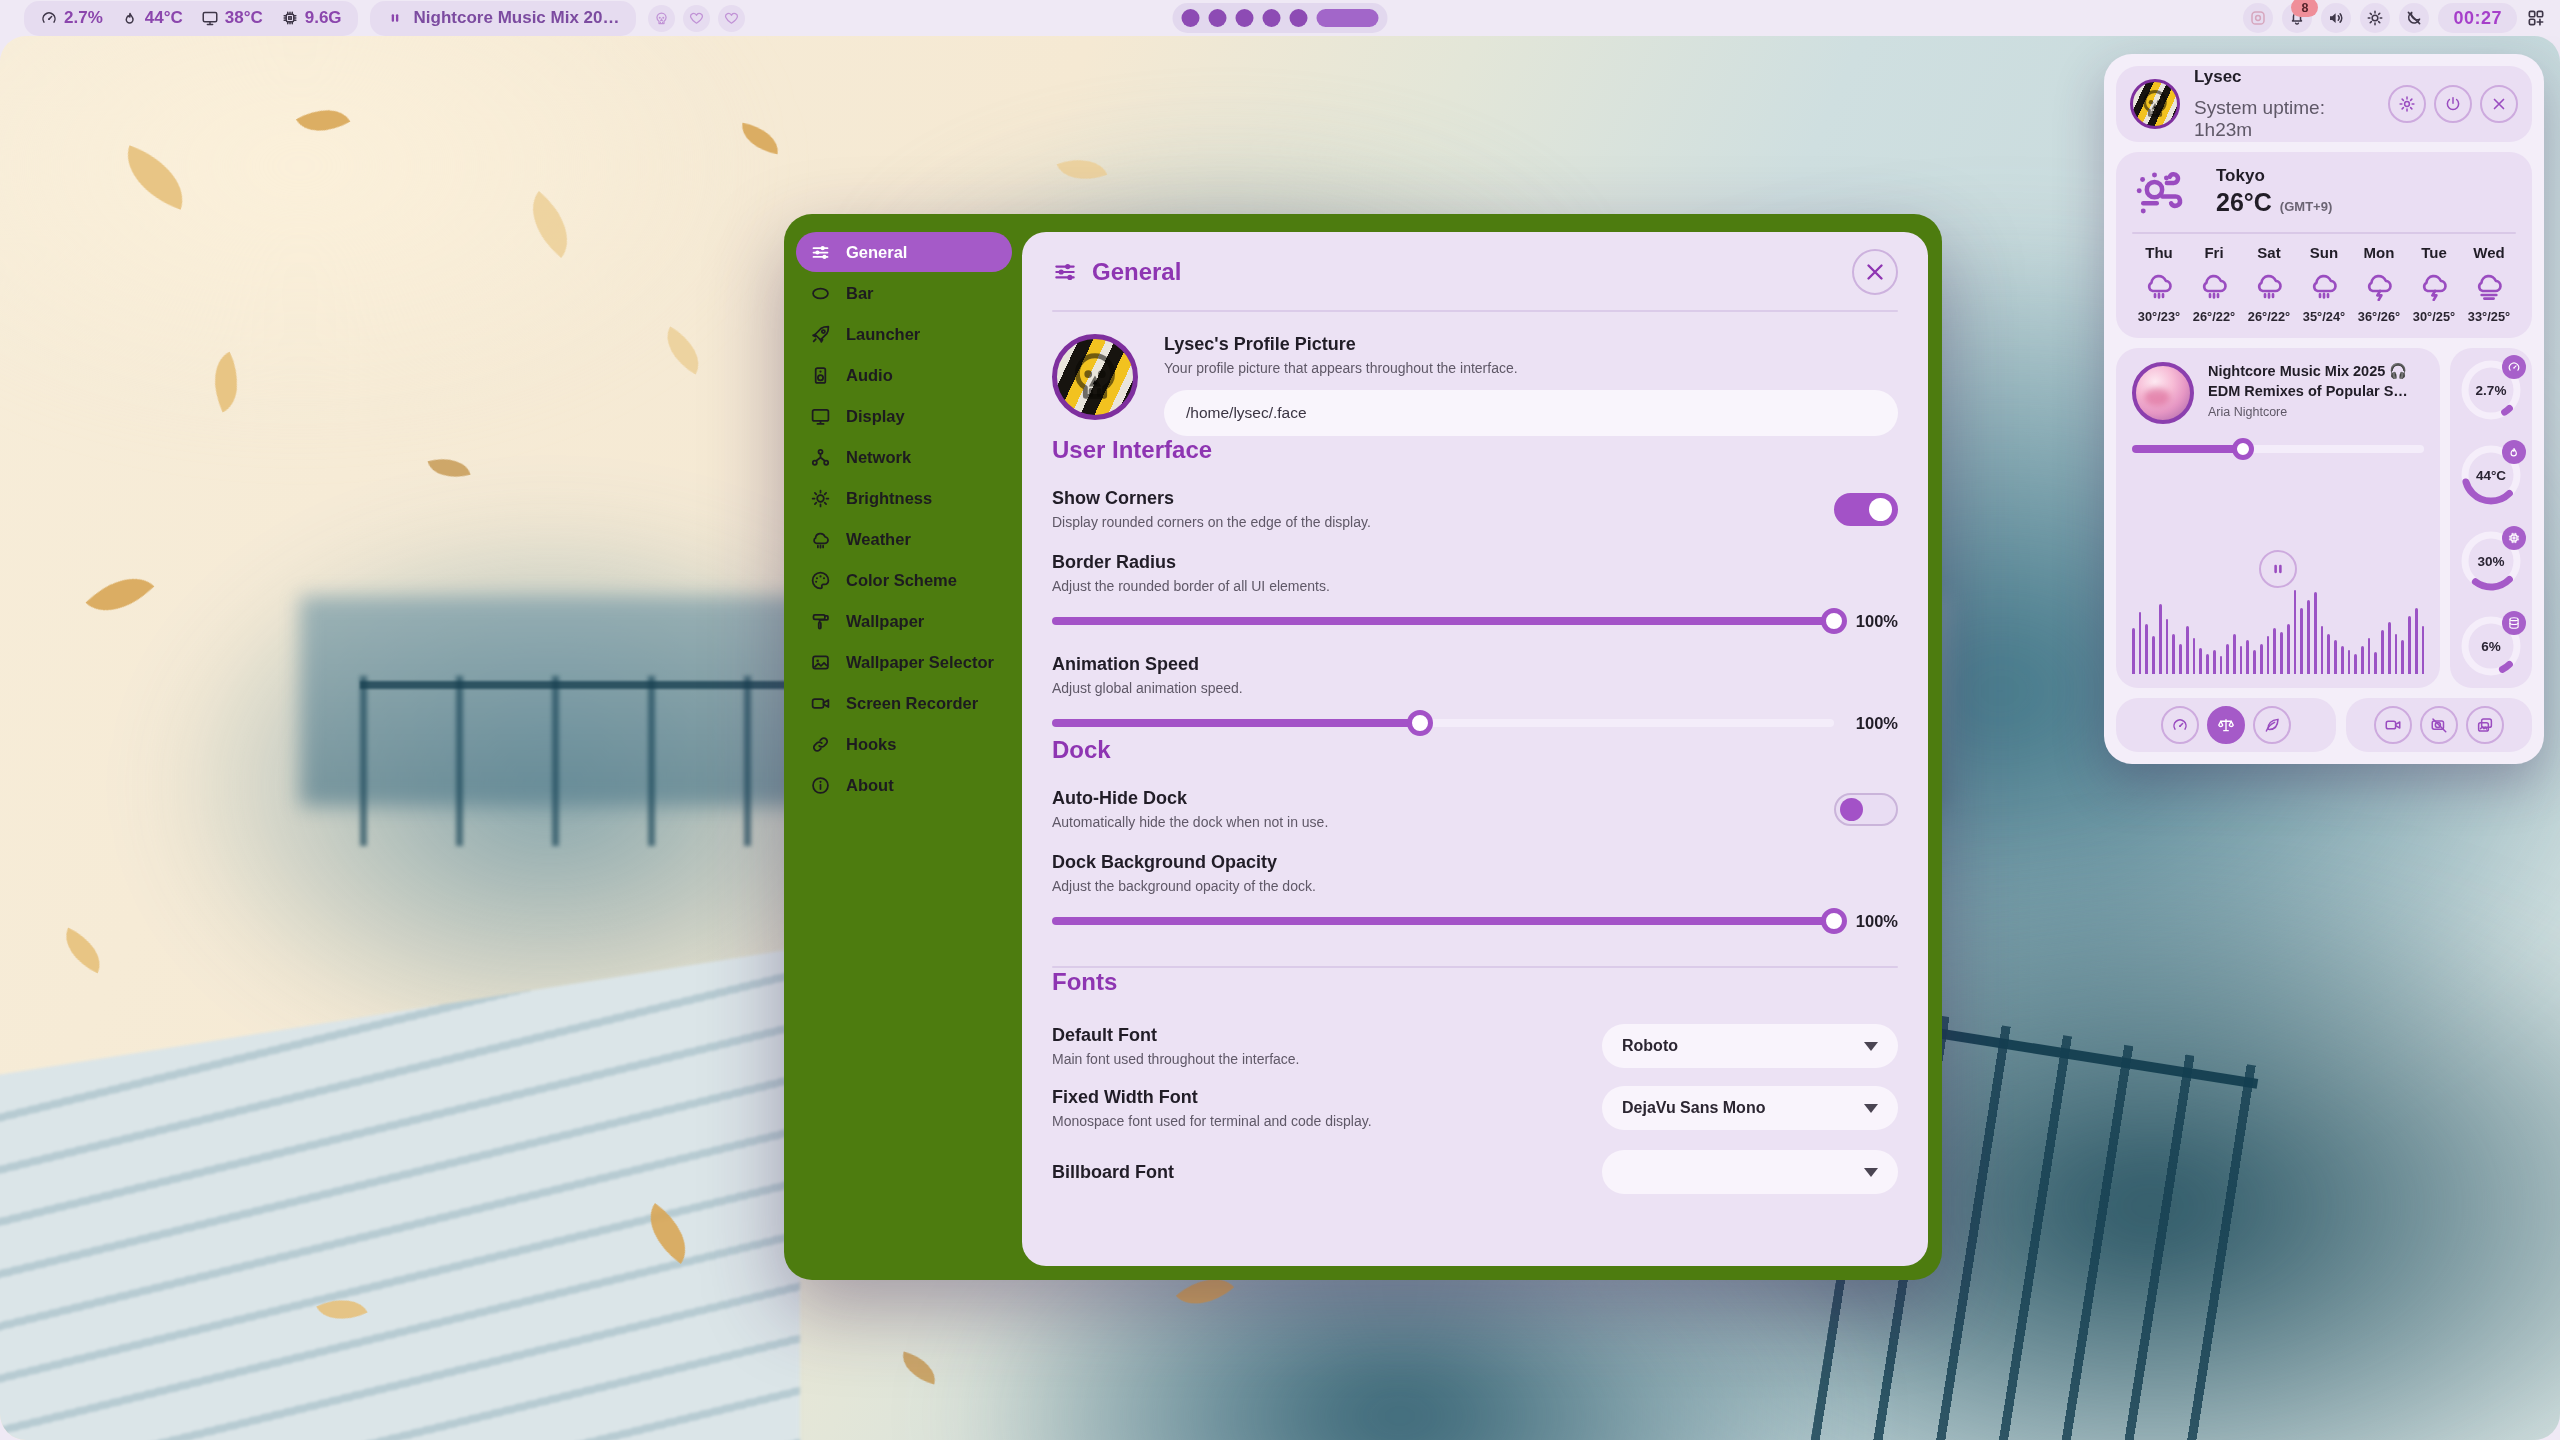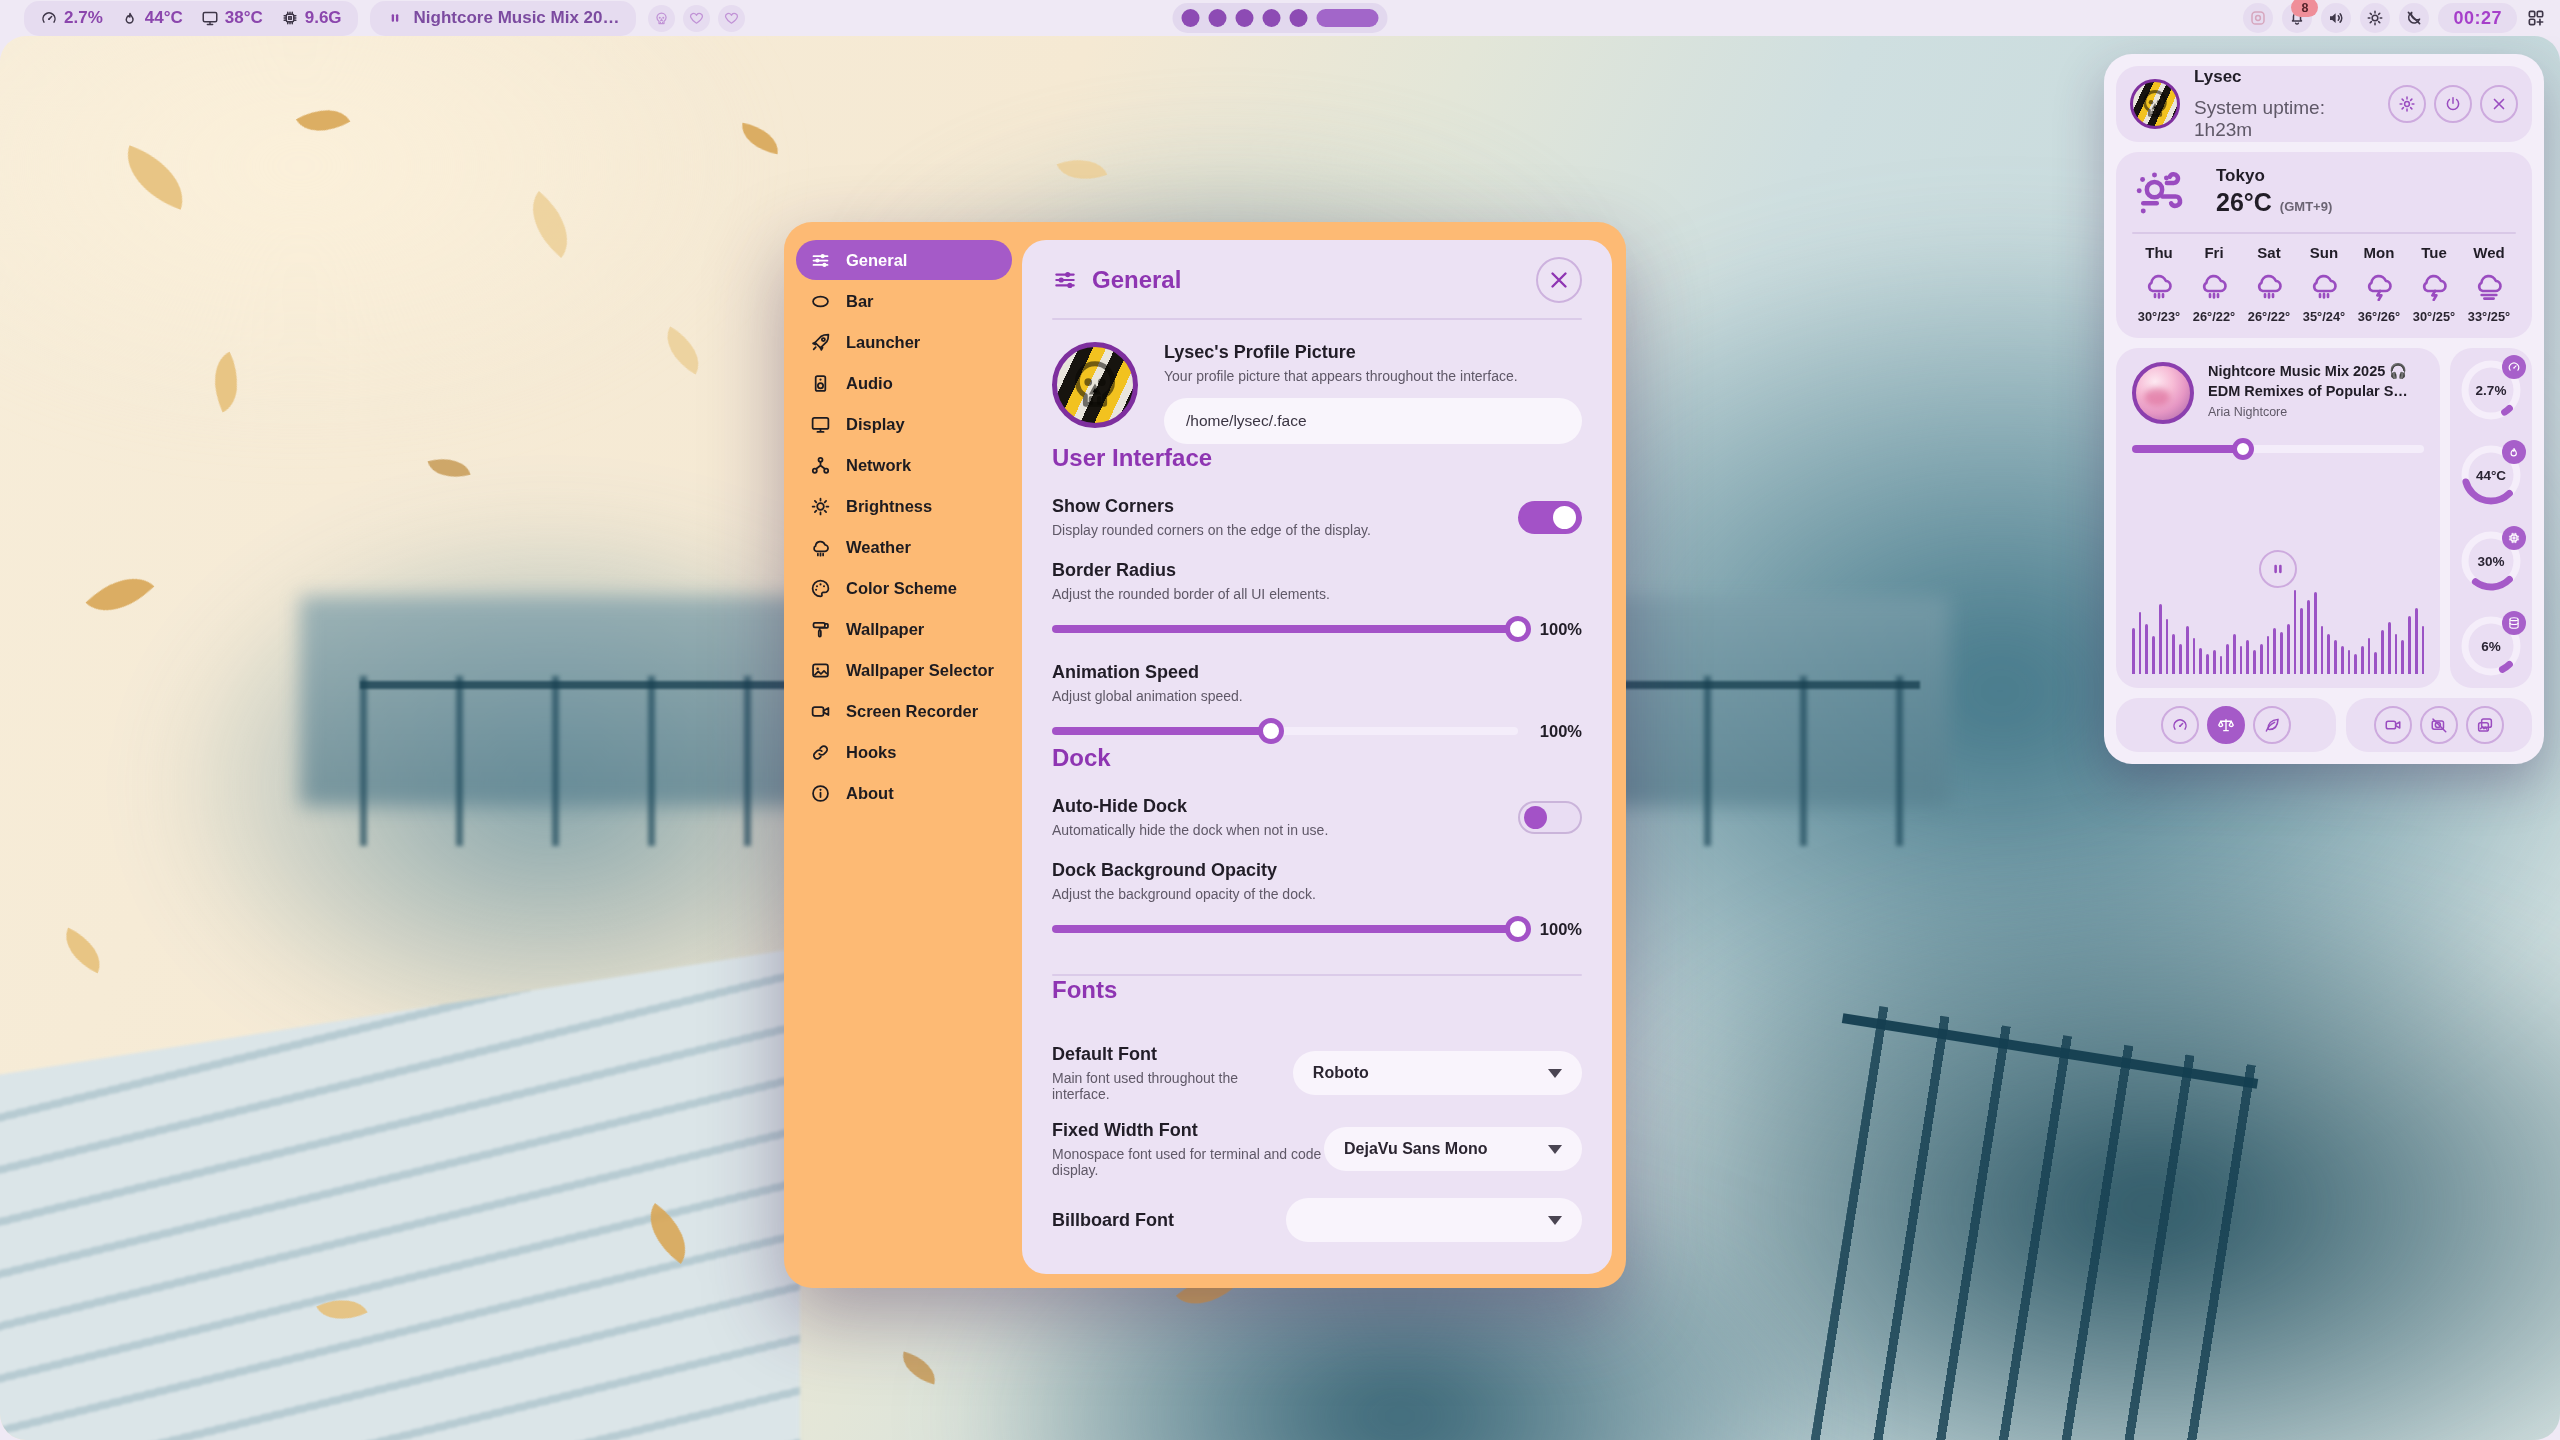--- a/index.html
+++ b/index.html
@@ -31,22 +31,22 @@
   .rchip{width:30px;height:30px;border-radius:50%;background:#e6dcf0;display:flex;align-items:center;justify-content:center;color:#3f3749;position:relative;}
   #tray-icon{color:#d49db5;opacity:.85;}
   #bell-badge{position:absolute;top:-5px;right:-6px;min-width:19px;height:19px;border-radius:10px;background:#ef8e99;
               color:#55232b;font-size:12.5px;font-weight:700;display:flex;align-items:center;justify-content:center;padding:0 4px;}
   #clock-pill{height:30px;padding:0 15px;color:#a63fca;font-weight:700;font-size:18px;letter-spacing:.5px;}
   
   .ic{width:1em;height:1em;display:block;}
   svg.ic *{vector-effect:non-scaling-stroke;}
   .s18{font-size:18px;} .s20{font-size:20px;} .s15{font-size:15px;}
   
-  #settings{position:absolute;left:784px;top:222px;width:842px;height:1066px;border-radius:28px;
-            background:#fdba74;box-shadow:0 30px 80px rgba(58,32,82,.38);z-index:5;display:flex;}
+  #settings{position:absolute;left:784px;top:214px;width:1158px;height:1066px;border-radius:28px;
+            background:#4d7c0f;box-shadow:0 30px 80px rgba(58,32,82,.38);z-index:5;display:flex;}
   #sidebar{width:238px;padding:18px 10px 18px 12px;box-sizing:border-box;}
   .side-item{height:40px;margin-bottom:1px;border-radius:20px;display:flex;align-items:center;gap:15px;
              padding:0 14px;color:#1d1b20;font-size:16.5px;font-weight:700;cursor:pointer;}
   .side-item .ic{font-size:21px;flex:0 0 auto;}
   .side-item.active{background:#a55ac8;color:#ffffff;}
   #content{flex:1;margin:18px 14px 14px 0;background:#ece2f4;border-radius:24px;
            padding:18px 30px 0 30px;box-sizing:border-box;overflow:hidden;position:relative;}
   #content-header{display:flex;align-items:center;height:44px;}
   #content-header .ic{font-size:26px;color:#8e35b2;}
   #content-title{margin-left:14px;font-size:24px;font-weight:700;color:#8e35b2;}
@@ -73,21 +73,21 @@
   .toggle.on{background:#a352c7;border-color:#a352c7;}
   .toggle.on .knob{left:auto;right:4px;background:#ffffff;}
   .sblock{margin-top:22px;}
   .slider-row{display:flex;align-items:center;margin-top:14px;}
   .slider{position:relative;flex:1;height:26px;}
   .slider .track{position:absolute;left:0;right:0;top:9px;height:8px;border-radius:4px;background:#f4edfa;}
   .slider .fill{position:absolute;left:0;top:0;bottom:0;border-radius:4px;background:#a352c7;}
   .slider .thumb{position:absolute;top:0;width:26px;height:26px;border-radius:50%;background:#ffffff;
                  border:5px solid #a352c7;box-sizing:border-box;transform:translateX(-50%);}
   .sval{width:64px;text-align:right;font-size:16.5px;font-weight:700;color:#211d27;}
-  .frow{display:flex;align-items:center;justify-content:space-between;margin-top:40px;}
+  .frow{display:flex;align-items:center;justify-content:space-between;margin-top:28px;}
   .dropdown{width:296px;height:44px;border-radius:22px;background:#f9f4fc;display:flex;align-items:center;
             padding:0 20px;box-sizing:border-box;cursor:pointer;}
   .dropdown span{font-size:16px;font-weight:600;color:#2b2531;}
   .caret{margin-left:auto;width:0;height:0;border-left:7px solid transparent;border-right:7px solid transparent;border-top:9px solid #4a4452;}
   
   #rpanel{position:absolute;left:2104px;top:54px;width:440px;height:710px;border-radius:28px;background:#f4eef9;
           box-shadow:0 20px 50px rgba(58,32,82,.3);z-index:6;padding:12px;box-sizing:border-box;
           display:flex;flex-direction:column;gap:10px;}
   .card{background:#eadef3;border-radius:22px;}
   #user-card{height:76px;display:flex;align-items:center;padding:0 14px;flex:0 0 auto;}

